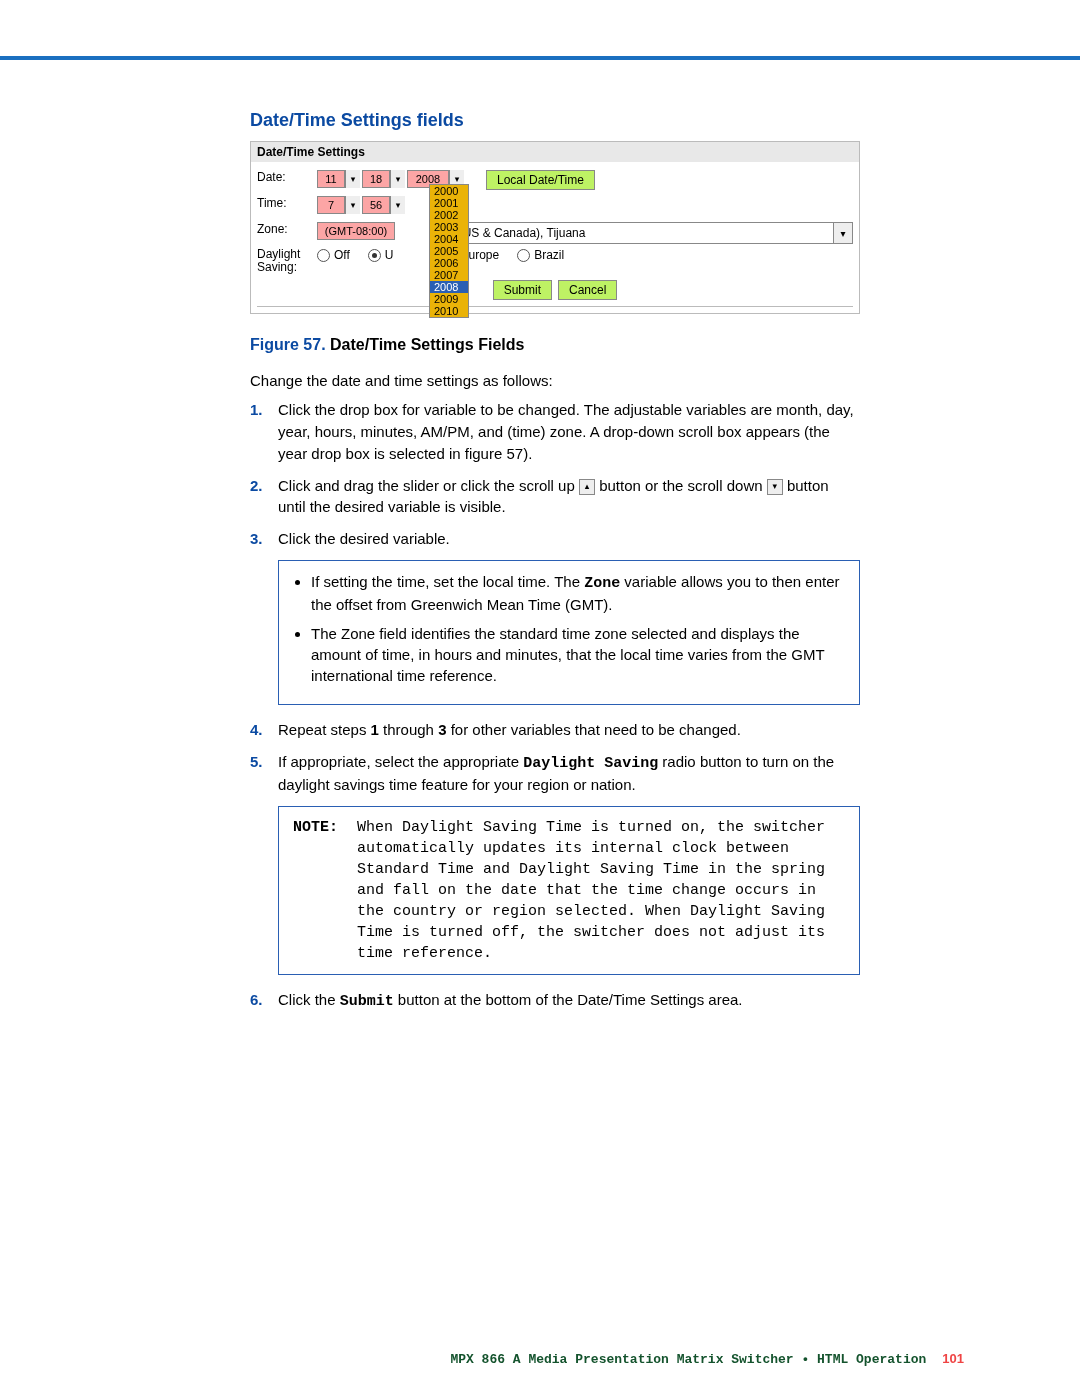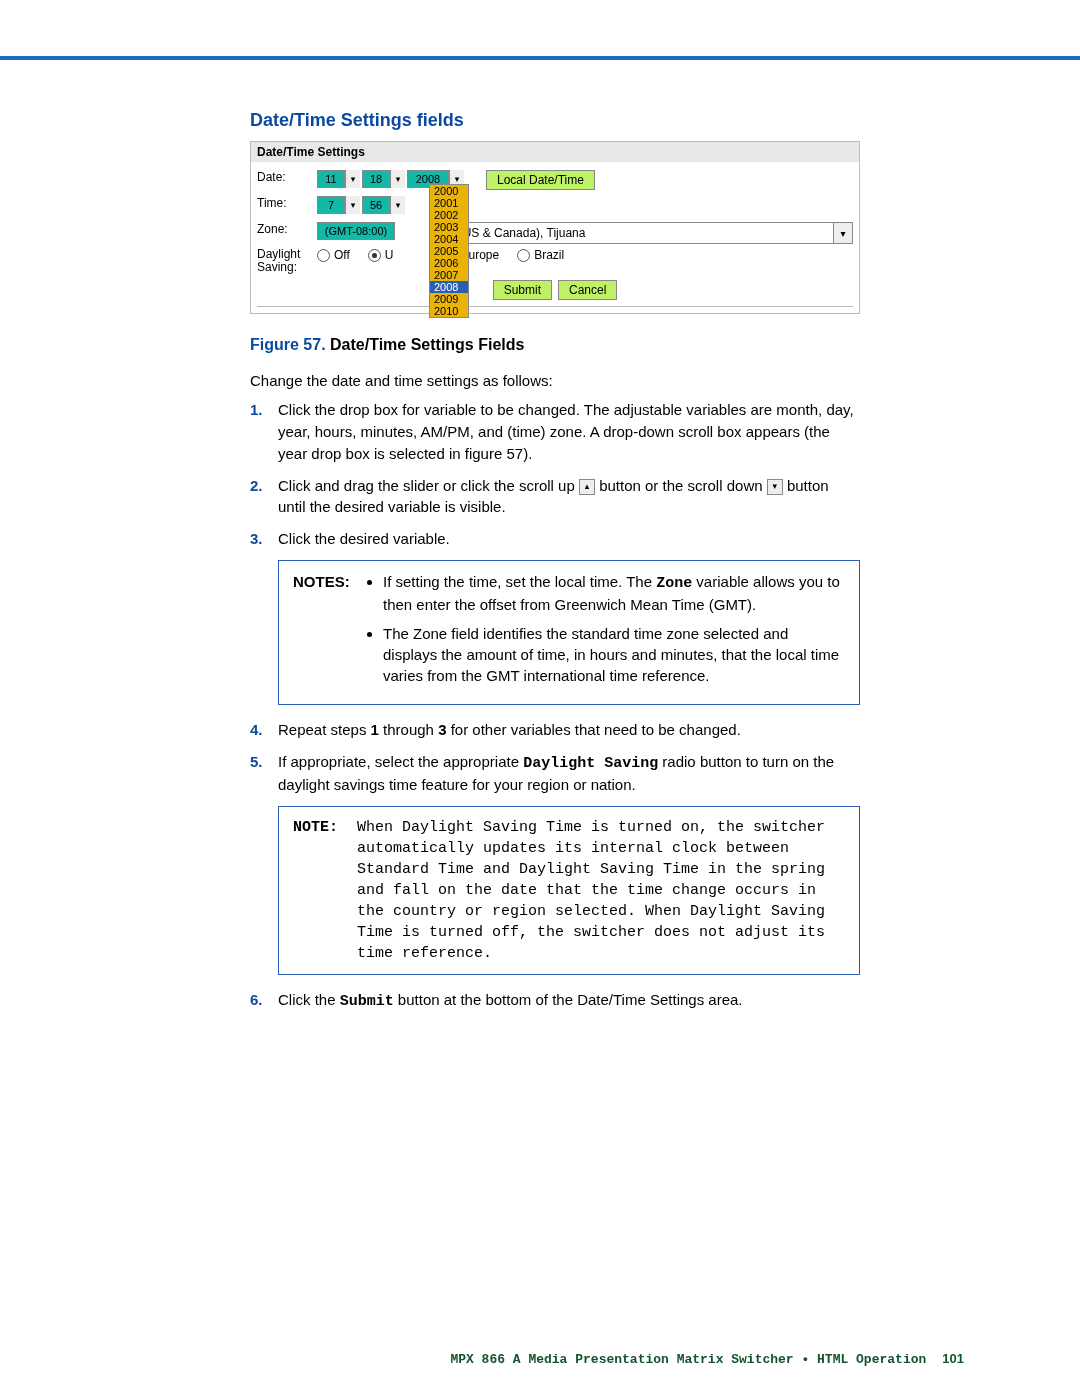--- a/index.html
+++ b/index.html
@@ -8,21 +8,21 @@
   .content{position:absolute;left:250px;top:110px;width:610px;}
   h3.section{color:#0b4aa2;font-size:18px;font-weight:bold;margin:0 0 10px 0;}
   .body-text{font-size:15px;line-height:1.4;margin:0 0 8px 0;}
   .codeword{font-family:"Courier New",monospace;font-weight:bold;}
   
   .panel{border:1px solid #bbb;background:#fff;margin-top:4px;}
   .panel-title{background:#e8e8e8;font-size:12px;font-weight:bold;padding:3px 6px;}
   .panel-body{padding:8px 6px 6px 6px;font-size:12px;position:relative;}
   .row{display:flex;align-items:flex-start;margin-bottom:4px;min-height:22px;}
   .lbl{width:60px;font-size:12px;}
-  .inp{border:1px solid #888;background:#14b8a6;font-size:11px;height:18px;box-sizing:border-box;display:inline-flex;align-items:center;}
+  .inp{border:1px solid #888;background:#fca5a5;font-size:11px;height:18px;box-sizing:border-box;display:inline-flex;align-items:center;}
   .inp.small{width:28px;justify-content:center;}
   .inp.year{width:42px;justify-content:center;}
   .caret{width:14px;height:18px;border-left:1px solid #888;display:flex;align-items:center;justify-content:center;background:#eee;font-size:9px;cursor:pointer;}
   .btn{border:1px solid #888;background:#bef264;font-size:12px;padding:2px 10px;cursor:pointer;}
   .longselect{border:1px solid #888;height:20px;display:flex;align-items:center;flex:1;font-size:12px;}
   .longselect .txt{flex:1;padding-left:6px;}
   .longselect .caret2{width:18px;height:100%;border-left:1px solid #888;background:#eee;display:flex;align-items:center;justify-content:center;font-size:10px;cursor:pointer;}
   .radio{display:inline-flex;align-items:center;margin-right:18px;font-size:12px;}
   .rcircle{width:11px;height:11px;border:1px solid #555;border-radius:50%;margin-right:4px;display:flex;align-items:center;justify-content:center;}
   .rdot{width:5px;height:5px;background:#333;border-radius:50%;}
@@ -46,21 +46,21 @@
   .notebox .nh{font-weight:bold;}
   .notebox ul{margin:0;padding-left:36px;}
   .notebox ul li{margin-bottom:8px;}
   .notebox .flexnote{display:flex;font-family:Liberation Mono, monospace;}
   .notebox .flexnote .nh{min-width:64px;}
   .notebox .flexnote-b{display:flex;}
   .notebox .flexnote-b .nh{min-width:72px;}
   
   .footer{position:absolute;bottom:30px;right:116px;font-size:13px;font-weight:bold;}
   .footer .ft{color:#14532d;font-family:Liberation Mono, monospace;}
-  .footer .pg{color:#14532d;margin-left:16px;}
+  .footer .pg{color:#ef4444;margin-left:16px;}
 </style>
 </head>
 <body>
 
 <div class="page">
   <div class="topbar"></div>
   <div class="content">
 
     <h3 class="section">Date/Time Settings fields</h3>
 
@@ -167,21 +167,20 @@
     <ol class="steps">
       <li><span class="num">1.</span><span>Click the drop box for variable to be changed. The adjustable variables are month, day, year, hours, minutes, AM/PM, and (time) zone. A drop-down scroll box appears (the year drop box is selected in figure 57).</span></li>
       <li><span class="num">2.</span>
         <span>Click and drag the slider or click the scroll up </span><span class="scrollbtn">▴</span><span> button or the scroll down </span><span class="scrollbtn">▾</span><span> button until the desired variable is visible.</span>
       </li>
       <li><span class="num">3.</span><span>Click the desired variable.</span></li>
     </ol>
 
     <div class="notebox">
       <div class="flexnote-b">
-        <span class="nh">NOTES:</span>
         <ul style="padding-left:18px;">
           <li><span>If setting the time, set the local time. The </span><span class="codeword">Zone</span><span> variable allows you to then enter the offset from Greenwich Mean Time (GMT).</span></li>
           <li>The Zone field identifies the standard time zone selected and displays the amount of time, in hours and minutes, that the local time varies from the GMT international time reference.</li>
         </ul>
       </div>
     </div>
 
     <ol class="steps">
       <li><span class="num">4.</span>
         <span>Repeat steps </span><b>1</b><span> through </span><b>3</b><span> for other variables that need to be changed.</span>

